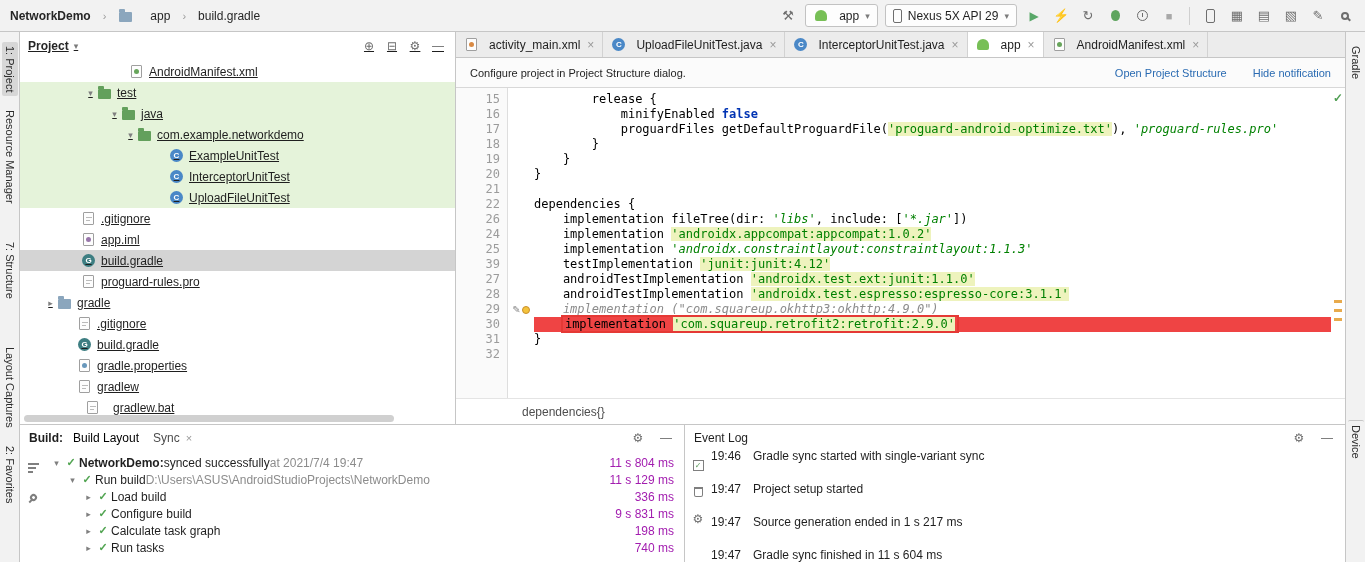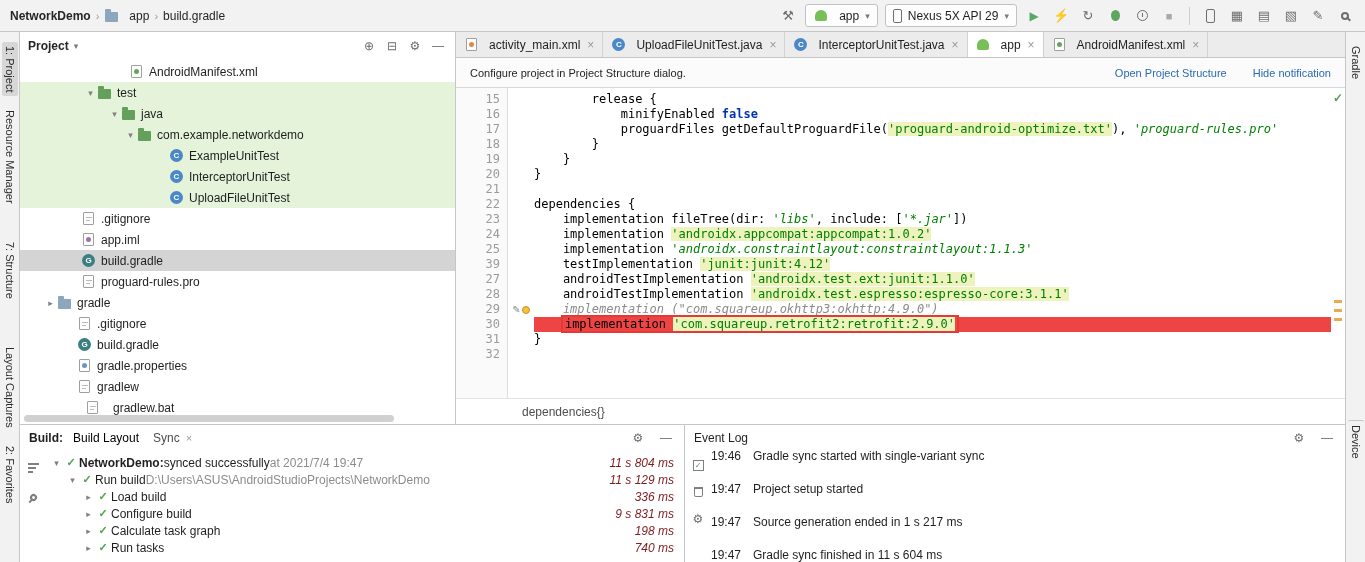--- a/index.html
+++ b/index.html
@@ -7,21 +7,21 @@
   body {
     width:1365px; height:562px; overflow:hidden;
     font-family:"Liberation Sans", sans-serif; font-size:12px; color:#1f1f1f;
     background:#fff;
   }
   .app { width:1365px; height:562px; display:flex; flex-direction:column; }
 
   
   .toolbar { height:32px; background:#f2f2f2; border-bottom:1px solid #c6c6c6;
     display:flex; align-items:center; padding:0 10px; flex:none; }
-  .crumbs { display:flex; align-items:center; gap:5px; }
+  .crumbs { display:flex; align-items:center; gap:12px; }
   .crumb { color:#262626; }
   .crumb.first { font-weight:bold; }
   .crumb-sep { color:#9a9a9a; font-size:11px; }
   .tb-right { margin-left:auto; display:flex; align-items:center; gap:7px; }
   .ico { display:inline-flex; width:20px; height:20px; align-items:center; justify-content:center;
     color:#6e6e6e; font-size:13px; flex:none; cursor:default; }
   .ico.sm { width:18px; height:18px; font-size:12px; }
   .ico.run { color:#59a869; font-size:12px; }
   .ico.stop { color:#a8a8a8; font-size:11px; }
   .sep { width:1px; height:18px; background:#cfcfcf; margin:0 3px; }
@@ -39,21 +39,21 @@
   .stripe-label.sel { background:#d7d7d7; }
   .stripe.left .stripe-label:nth-child(3) { margin-top:30px; }
   .stripe.left .stripe-label:nth-child(4) { margin-top:40px; }
   .stripe-label.bottom { margin-top:auto; margin-bottom:4px; }
 
   .mid { flex:1; display:flex; flex-direction:column; min-width:0; }
   .upper { flex:1; display:flex; min-height:0; }
 
   
   .project-panel { width:436px; flex:none; border-right:1px solid #c6c6c6; display:flex;
-    flex-direction:column; background:#fff; position:relative; }
+    flex-direction:column; background:#fff; position:relative;text-decoration:underline; }
   .panel-header { height:27px; flex:none; display:flex; align-items:center; gap:5px; padding:0 8px; }
   .ph-title { font-weight:bold; color:#262626; }
   .spacer { flex:1; }
   .tree { flex:1; overflow:hidden; padding-top:2px; }
   .tree-row { height:21px; display:flex; align-items:center; white-space:nowrap; cursor:default; }
   .tree-row.bg-green { background:#e5f3da; }
   .tree-row.bg-sel { background:#d4d4d4; }
   .arrow { width:13px; flex:none; color:#7f7f7f; font-size:9px; text-align:center; }
   .t-lab { margin-left:0; color:#1f1f1f; }
   .hscroll { position:absolute; bottom:2px; left:4px; right:10px; height:7px; }
@@ -140,21 +140,21 @@
   .btabs { display:flex; gap:14px; align-items:center; }
   .btab { display:flex; align-items:center; gap:4px; color:#4c4c4c; cursor:default; }
   .btab.sel { color:#000; }
   .btab .etab-x { font-size:11px; }
   .bcontent { flex:1; display:flex; min-height:0; }
   .btools { width:26px; flex:none; display:flex; flex-direction:column; align-items:center; gap:12px; padding-top:7px; }
   .btree { flex:1; padding:3px 10px 0 0; min-width:0; }
   .brow { height:17px; display:flex; align-items:center; white-space:nowrap; }
   .bcheck { width:16px; flex:none; color:#52a552; font-size:11px; font-weight:bold; text-align:center; }
   .bp-b { font-weight:bold; } .bp-p { color:#1f1f1f; } .bp-g { color:#8c8c8c; }
-  .btime { margin-left:auto; color:#7f1d1d;font-style:italic; }
+  .btime { margin-left:auto; color:#a21caf; }
 
   .elog { flex:1; display:flex; flex-direction:column; min-width:0; }
   .econtent { flex:1; display:flex; overflow:hidden; min-height:0; }
   .etools { width:26px; flex:none; display:flex; flex-direction:column; align-items:center; gap:9px; padding-top:5px; }
   .elist { flex:1; margin-top:-12px; min-width:0; }
   .erow { height:33px; display:flex; align-items:center; white-space:nowrap; }
   .etime { width:42px; flex:none; color:#1f1f1f; }
   .etext { color:#1f1f1f; }
 </style>
 </head>
@@ -420,21 +420,21 @@
           <div class="code-wrap">
             <div class="gutter">
                 <div class="gnum">15</div>
                 <div class="gnum">16</div>
                 <div class="gnum">17</div>
                 <div class="gnum">18</div>
                 <div class="gnum">19</div>
                 <div class="gnum">20</div>
                 <div class="gnum">21</div>
                 <div class="gnum">22</div>
-                <div class="gnum">23</div>
+                <div class="gnum">26</div>
                 <div class="gnum">24</div>
                 <div class="gnum">25</div>
                 <div class="gnum">39</div>
                 <div class="gnum">27</div>
                 <div class="gnum">28</div>
                 <div class="gnum">29</div>
                 <div class="gnum">30</div>
                 <div class="gnum">31</div>
                 <div class="gnum">32</div>
               </div>

